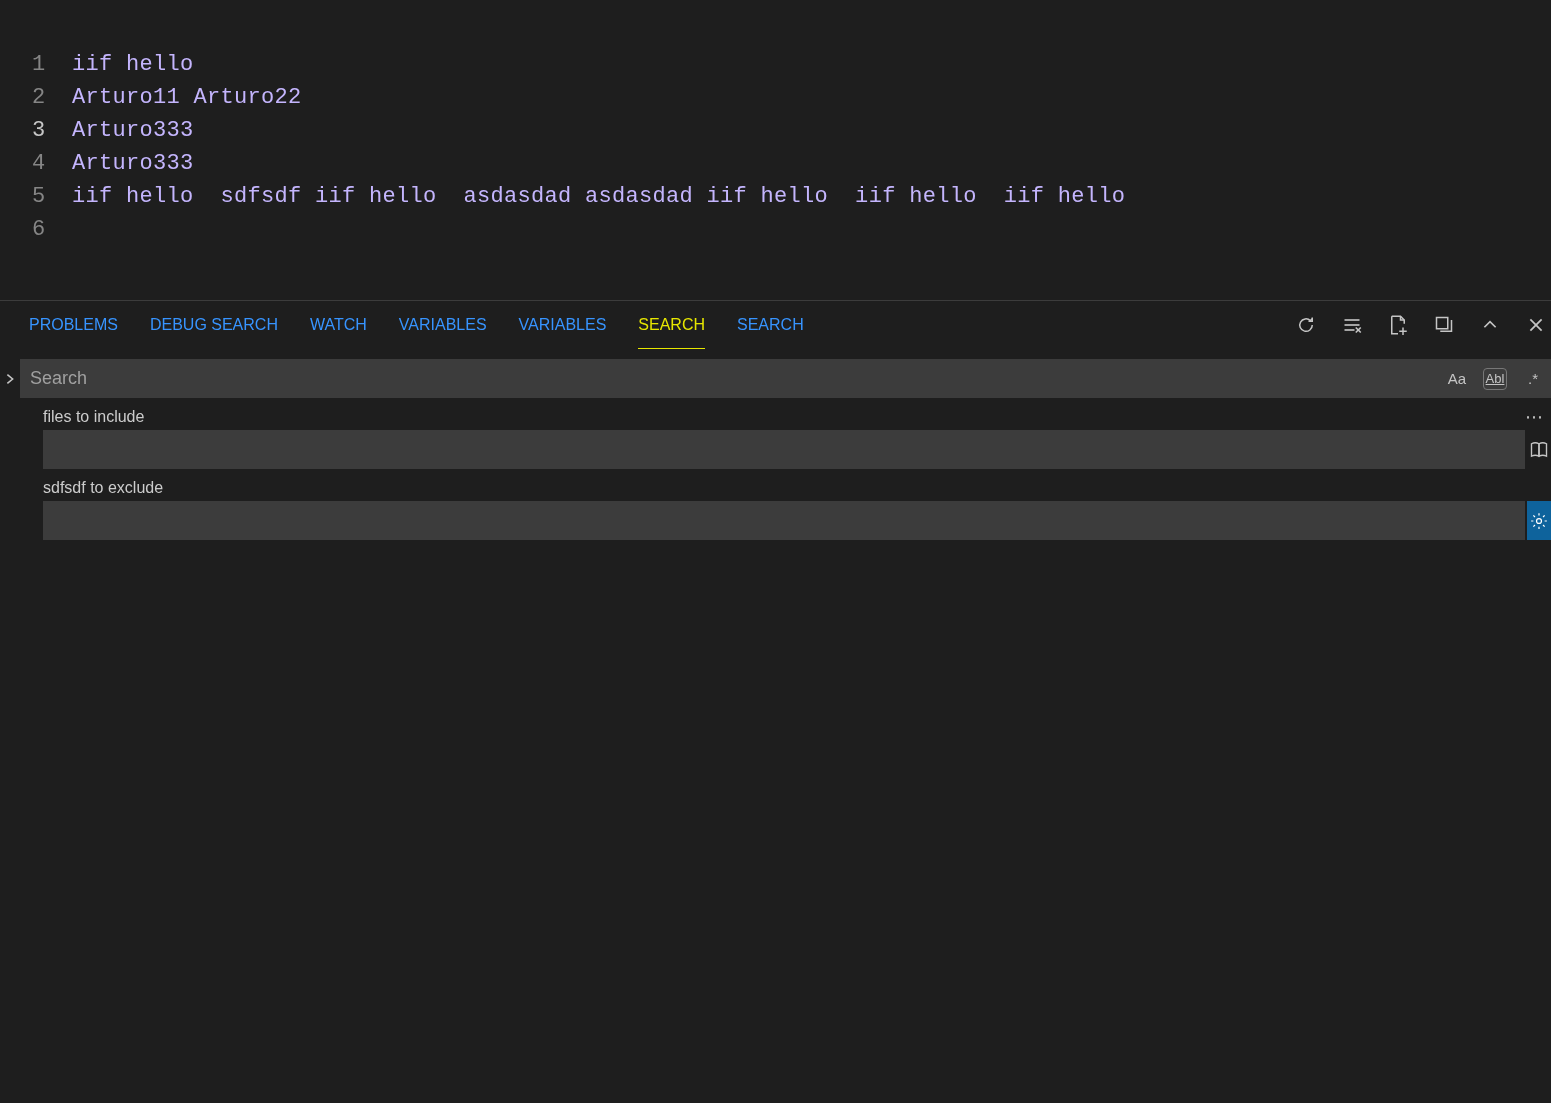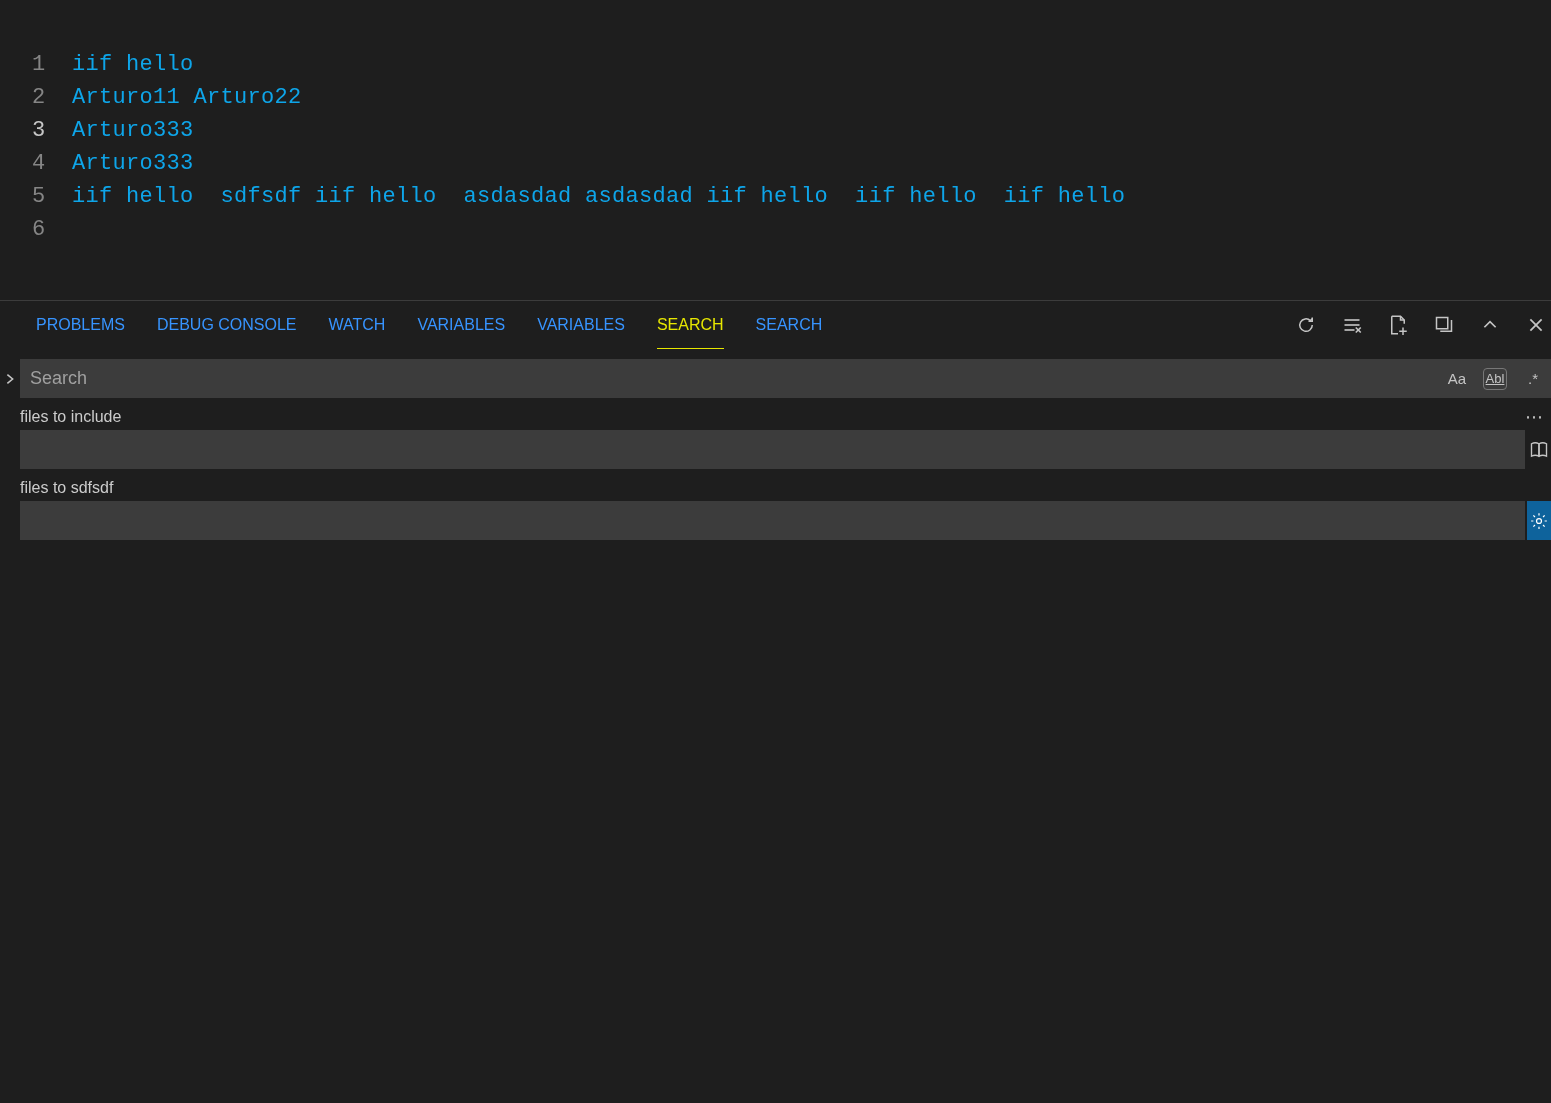--- a/index.html
+++ b/index.html
@@ -34,36 +34,36 @@
   width: 40px;
   text-align: right;
   color: #858585;
   padding-right: 28px;
   user-select: none;
 }
 .line-number.active {
   color: #c6c6c6;
 }
 .line-content {
-  color: #0ea5e9;
+  color: #c4b5fd;
   white-space: pre;
   letter-spacing: 0.3px;
   text-align: right;
 }
 .panel {
   border-top: 1px solid #3c3c3c;
   background: #1e1e1e;
   flex: 1;
   display: flex;
   flex-direction: column;
 }
 .panel-tabs {
   display: flex;
   height: 48px;
-  padding-left: 20px;
+  padding-left: 13px;
 }
 .tab {
   padding: 0 16px;
   height: 48px;
   display: flex;
   align-items: center;
   color: #3794ff;
   font-size: 16px;
   cursor: pointer;
   position: relative;
@@ -152,20 +152,21 @@
 .opt.ab {
   text-decoration: underline;
   border: 1px solid #777;
   border-radius: 4px;
   font-size: 13px;
   padding: 0 2px;
 }
 .field-section {
   margin-top: 10px;
   padding-left: 20px;
+  margin-left: 23px;
 }
 .field-label-row {
   display: flex;
   align-items: center;
   justify-content: space-between;
   padding-right: 6px;
 }
 .field-label {
   font-size: 16px;
   color: #cccccc;
@@ -242,21 +243,21 @@
   </div>
   <div class="code-line">
     <span class="line-number">6</span>
     <span class="line-content"></span>
   </div>
 </div>
 
 <div class="panel">
   <div class="panel-tabs">
     <div class="tab">PROBLEMS</div>
-    <div class="tab">DEBUG CONSOLE</div>
+    <div class="tab">DEBUG SEARCH</div>
     <div class="tab">WATCH</div>
     <div class="tab">VARIABLES</div>
     <div class="tab">VARIABLES</div>
     <div class="tab active">SEARCH</div>
     <div class="tab">SEARCH</div>
 
     <div class="panel-actions">
       <div class="panel-action-icon">
         <svg width="20" height="20" viewBox="0 0 16 16" fill="none" stroke="currentColor" stroke-width="1.2">
           <path d="M13 8a5 5 0 1 1-1.5-3.5L13 3"></path>
@@ -328,21 +329,21 @@
         <svg width="20" height="20" viewBox="0 0 16 16" fill="none" stroke="currentColor" stroke-width="1.1">
           <path d="M2 3c2-1 4-1 6 0v10c-2-1-4-1-6 0V3z"></path>
           <path d="M14 3c-2-1-4-1-6 0v10c2-1 4-1 6 0V3z"></path>
         </svg>
       </div>
     </div>
   </div>
 
   <div class="field-section">
     <div class="field-label-row">
-      <span class="field-label">files to sdfsdf</span>
+      <span class="field-label">sdfsdf to exclude</span>
     </div>
     <div class="field-input-row">
       <input class="field-input" style="">
       <div class="gear-box">
         <svg width="18" height="18" viewBox="0 0 16 16" fill="none" stroke="currentColor" stroke-width="1.1">
           <circle cx="8" cy="8" r="2.2"></circle>
           <path d="M8 1v2M8 13v2M1 8h2M13 8h2M3 3l1.4 1.4M11.6 11.6L13 13M13 3l-1.4 1.4M4.4 11.6L3 13"></path>
         </svg>
       </div>
     </div>

